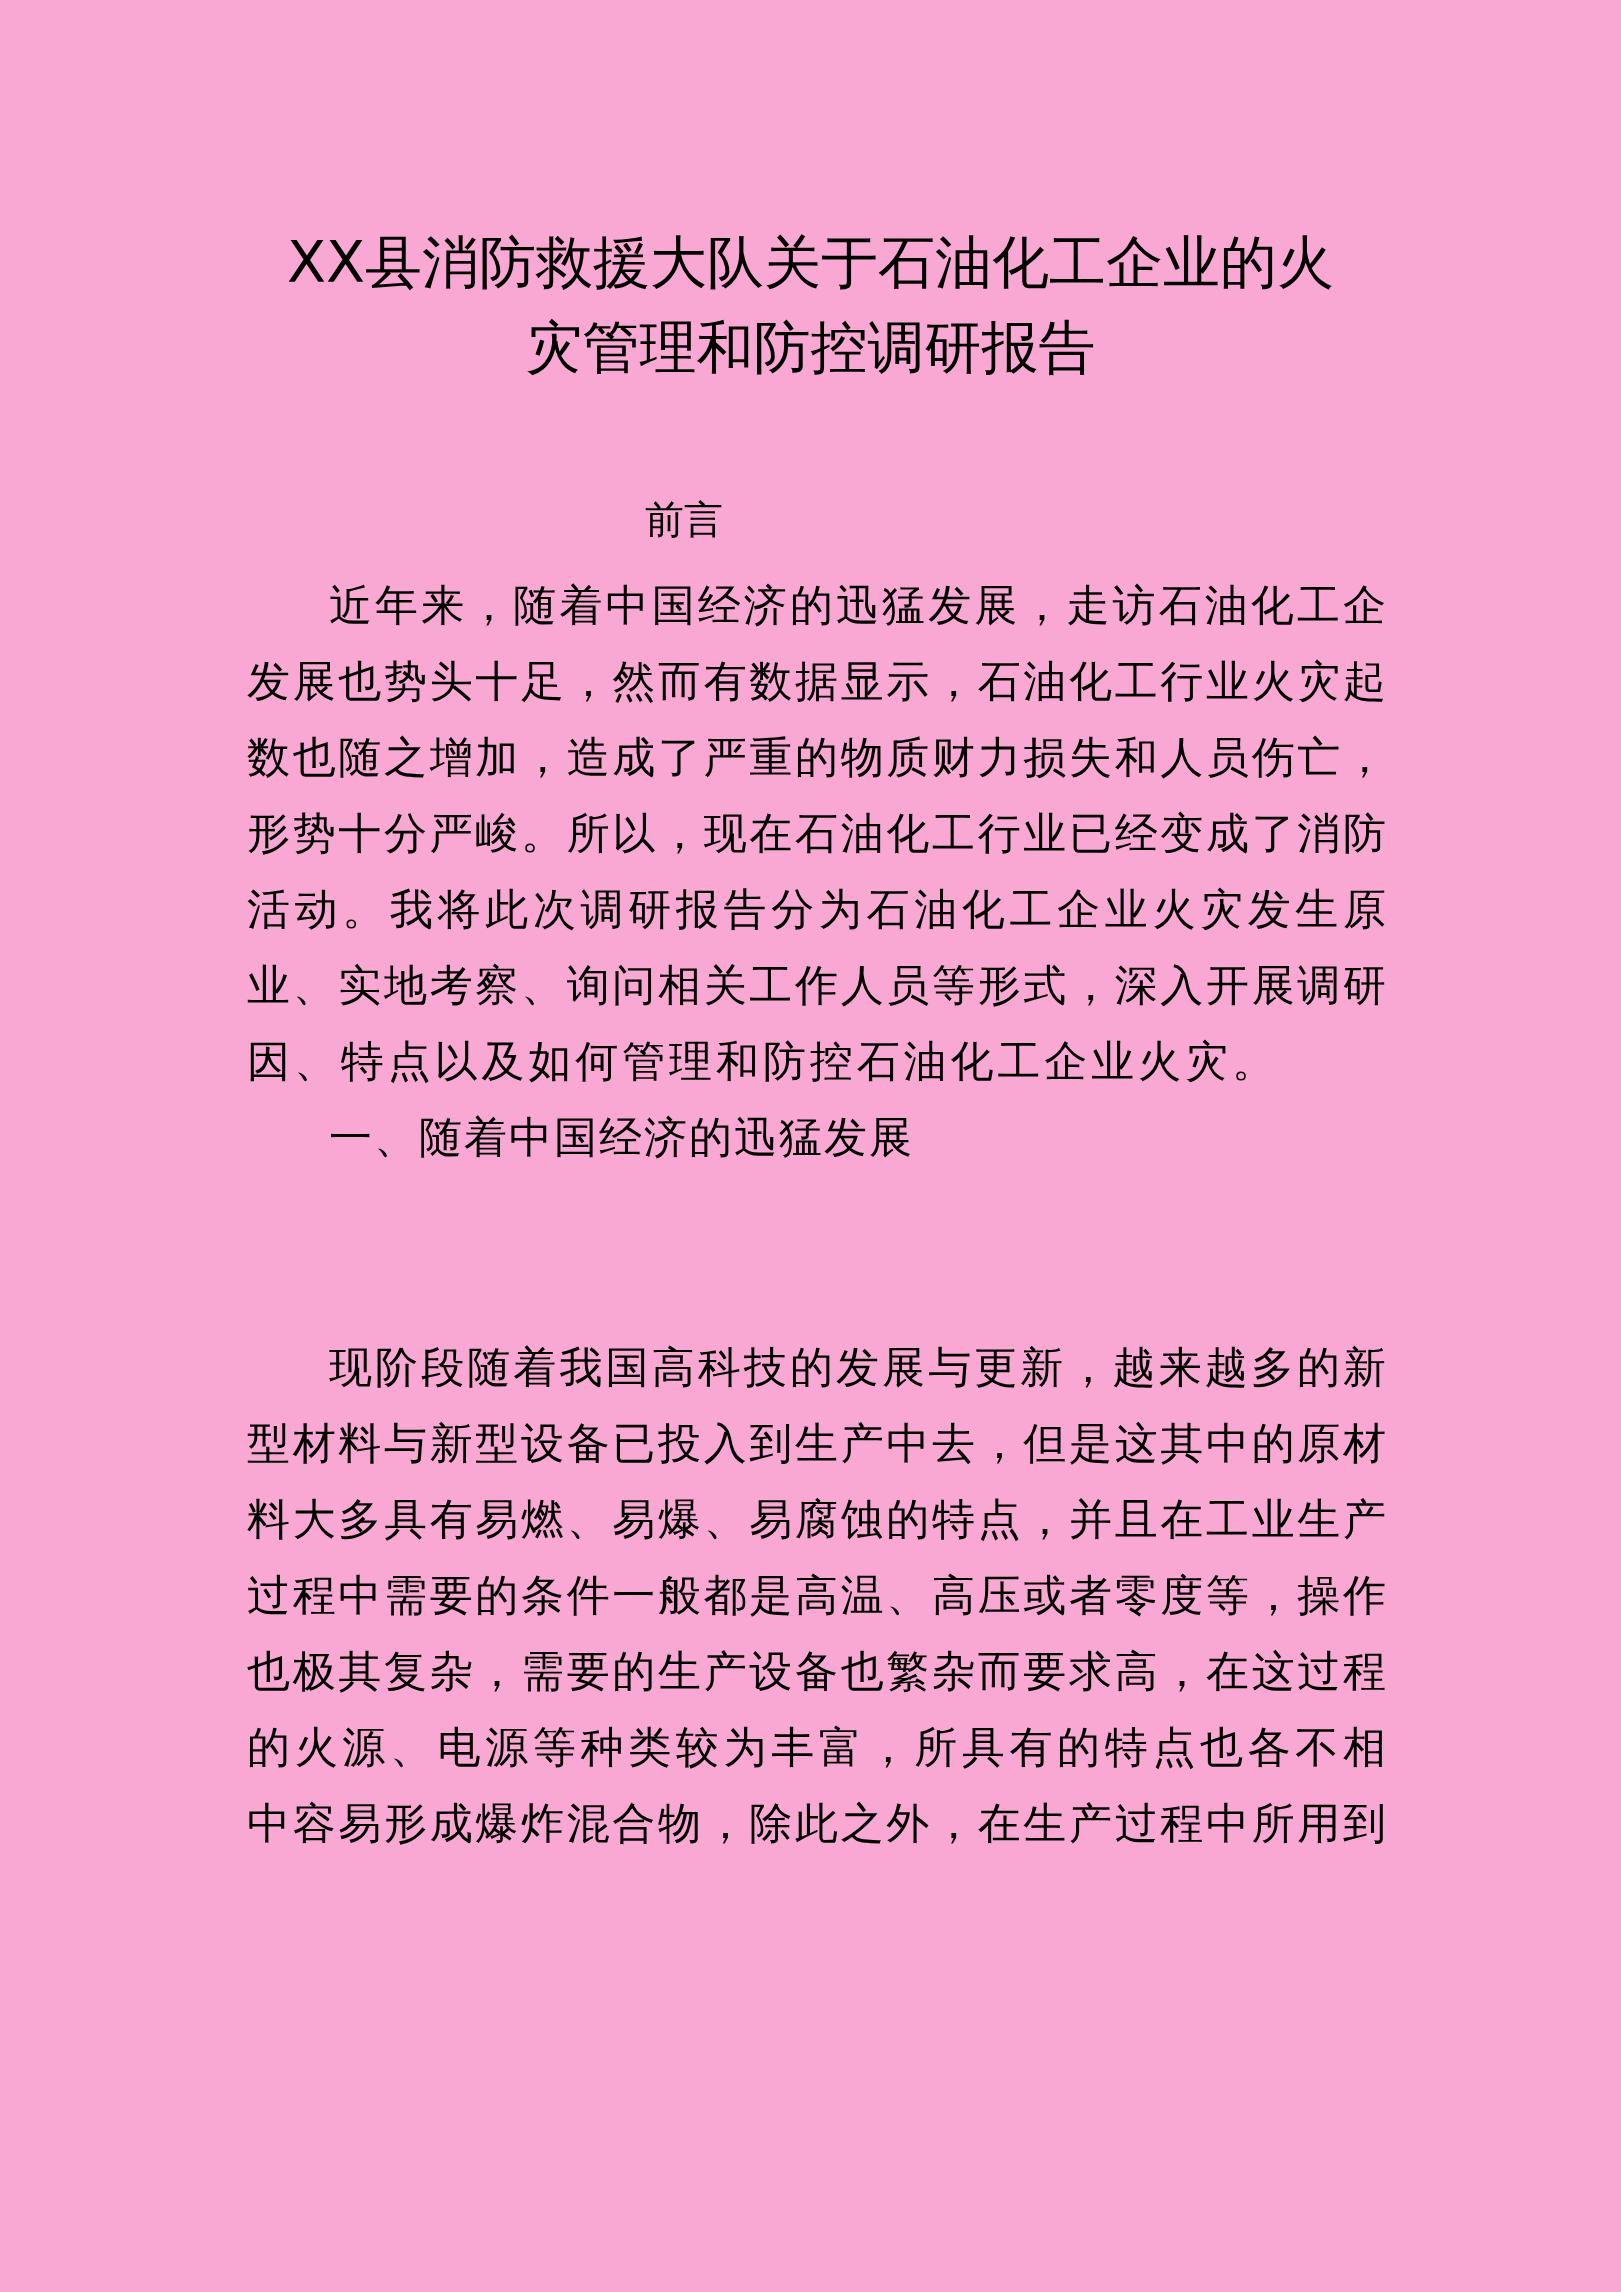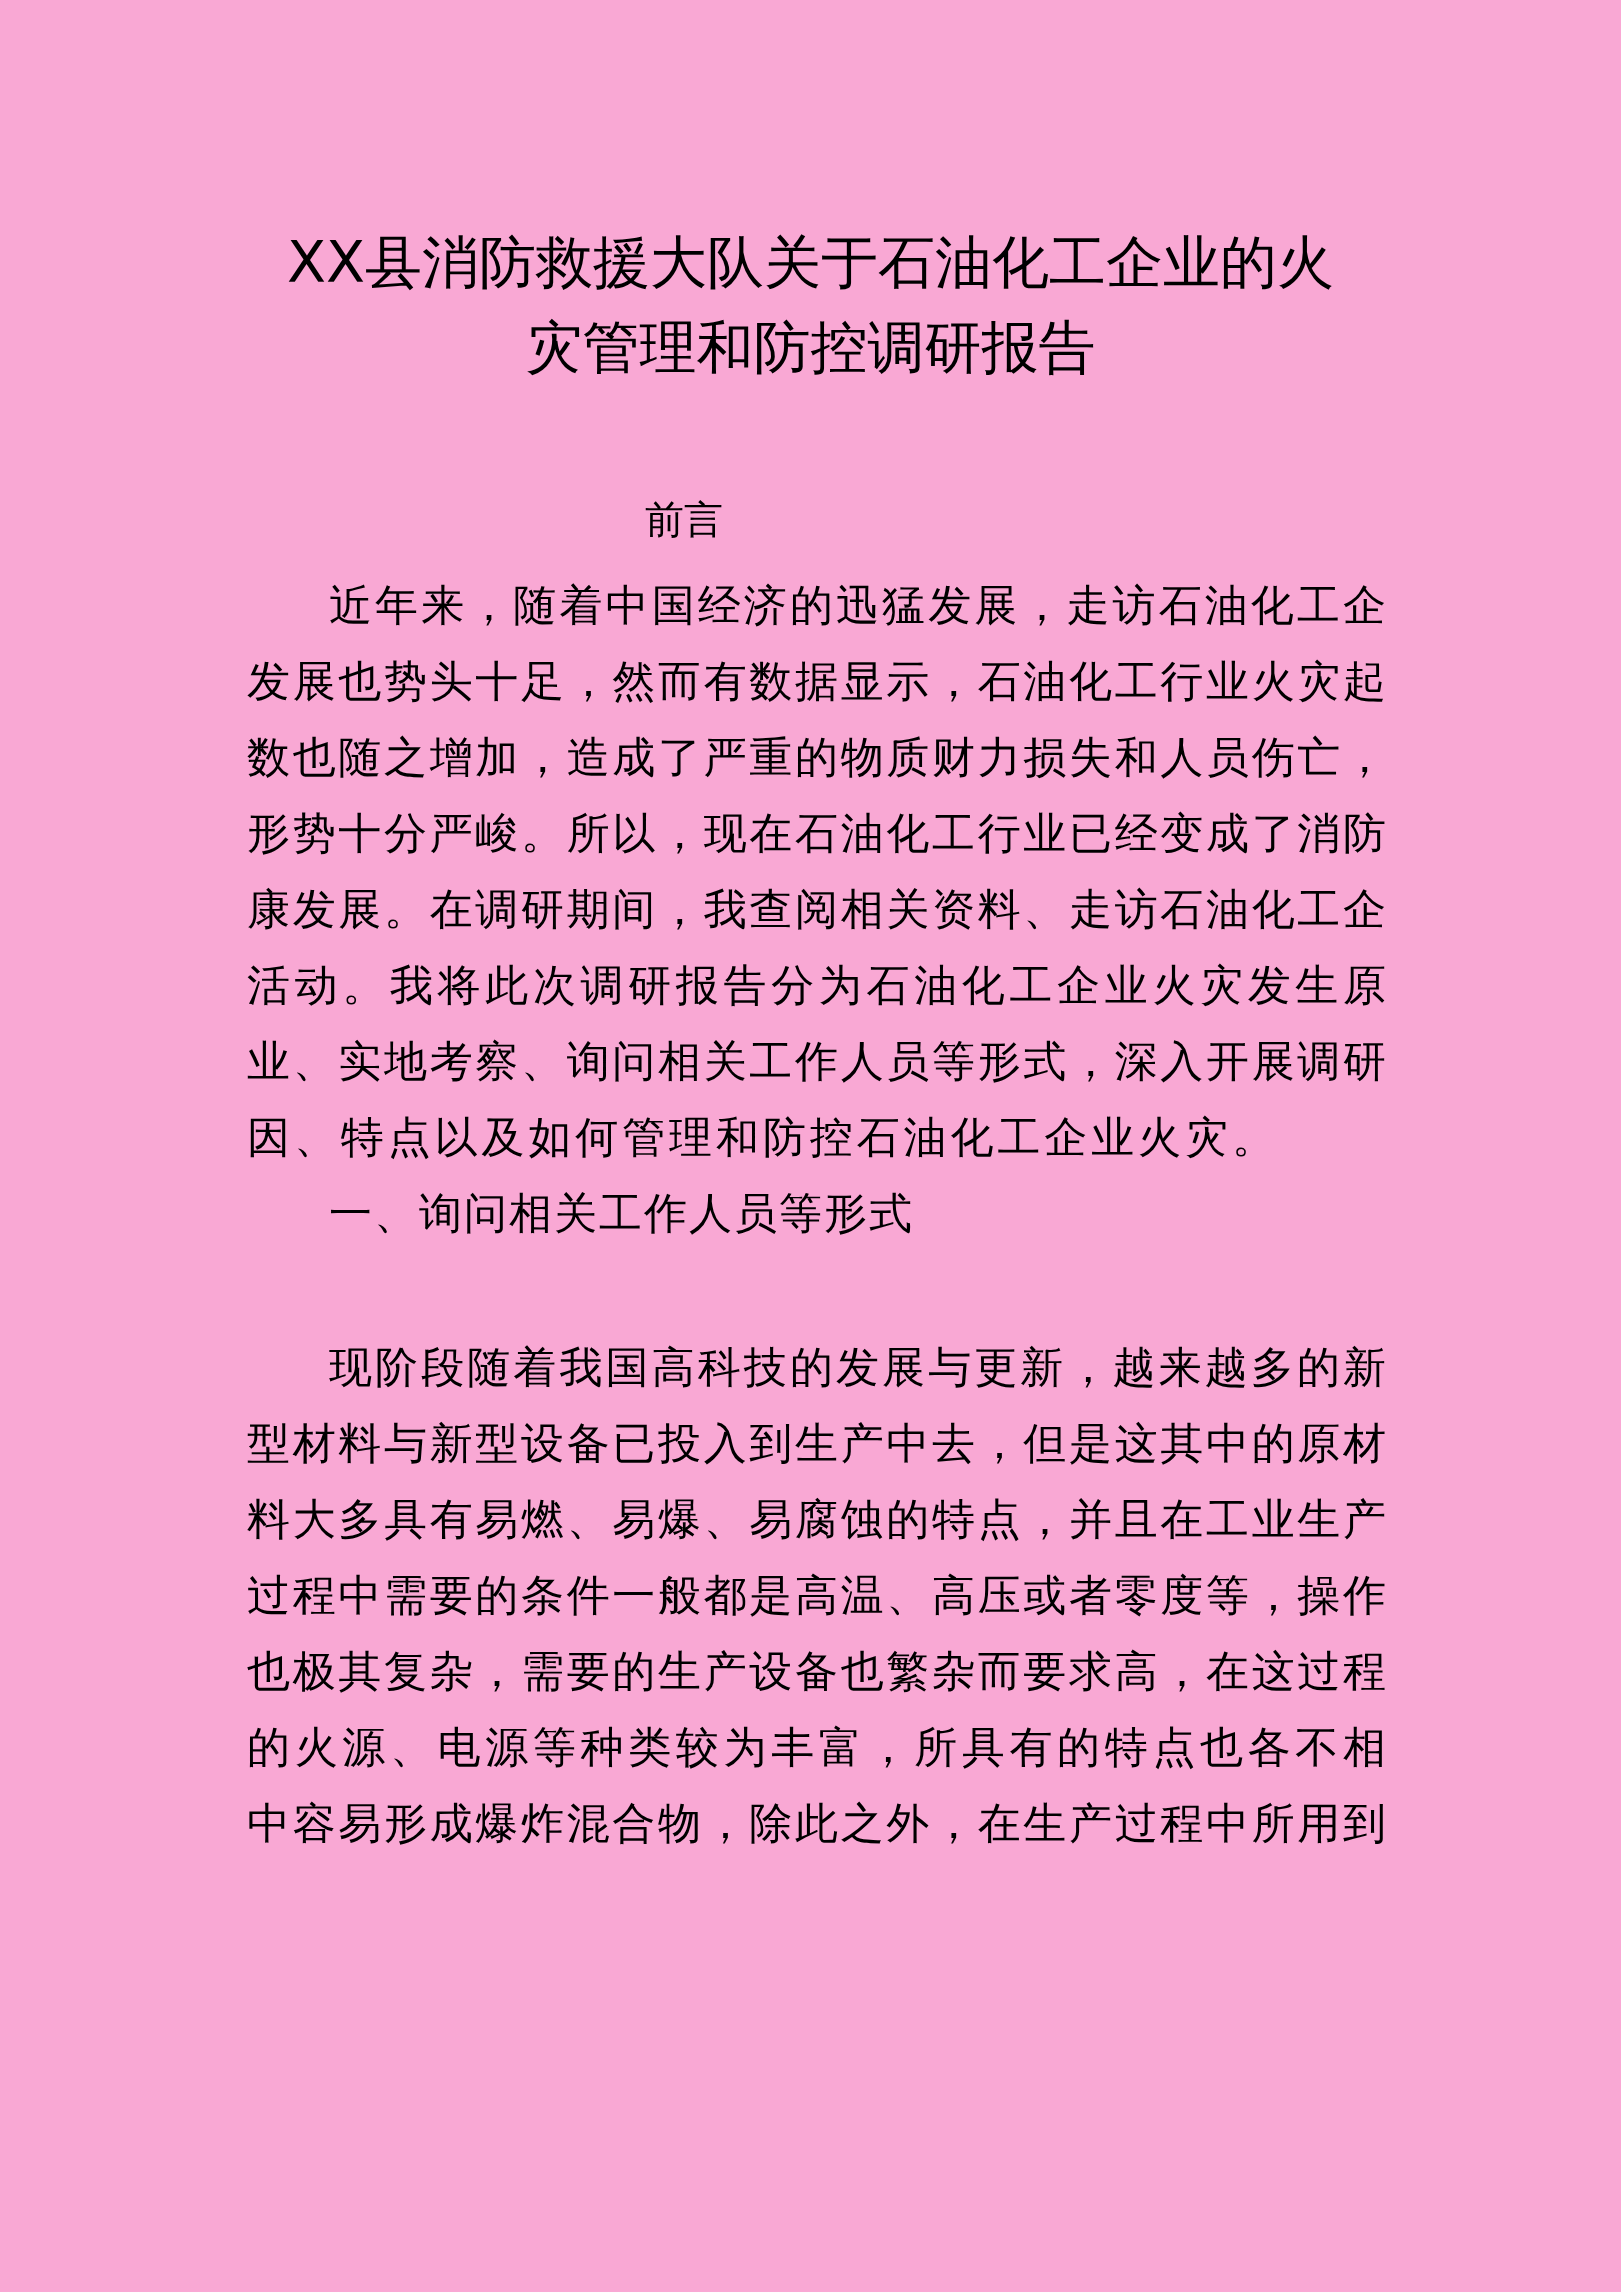--- a/index.html
+++ b/index.html
@@ -87,25 +87,24 @@
   <div class="title title-line-1">XX县消防救援大队关于石油化工企业的火</div>
   <div class="title title-line-2">灾管理和防控调研报告</div>
 
   <div class="heading">前言</div>
 
   <div class="body-text block-1">
     <span class="line indent">近年来，随着中国经济的迅猛发展，走访石油化工企</span>
     <span class="line">发展也势头十足，然而有数据显示，石油化工行业火灾起</span>
     <span class="line">数也随之增加，造成了严重的物质财力损失和人员伤亡，</span>
     <span class="line">形势十分严峻。所以，现在石油化工行业已经变成了消防</span>
-    <span class="line">康发展。在调研期间，我查阅相关资料、走访石油化工企</span>
     <span class="line">活动。我将此次调研报告分为石油化工企业火灾发生原</span>
     <span class="line">业、实地考察、询问相关工作人员等形式，深入开展调研</span>
     <span class="line last">因、特点以及如何管理和防控石油化工企业火灾。</span>
-    <span class="section-heading">一、询问相关工作人员等形式</span>
+    <span class="section-heading">一、随着中国经济的迅猛发展</span>
   </div>
 
   <div class="body-text block-2">
     <span class="line indent">现阶段随着我国高科技的发展与更新，越来越多的新</span>
     <span class="line">型材料与新型设备已投入到生产中去，但是这其中的原材</span>
     <span class="line">料大多具有易燃、易爆、易腐蚀的特点，并且在工业生产</span>
     <span class="line">过程中需要的条件一般都是高温、高压或者零度等，操作</span>
     <span class="line">也极其复杂，需要的生产设备也繁杂而要求高，在这过程</span>
     <span class="line">的火源、电源等种类较为丰富，所具有的特点也各不相</span>
     <span class="line">中容易形成爆炸混合物，除此之外，在生产过程中所用到</span>

